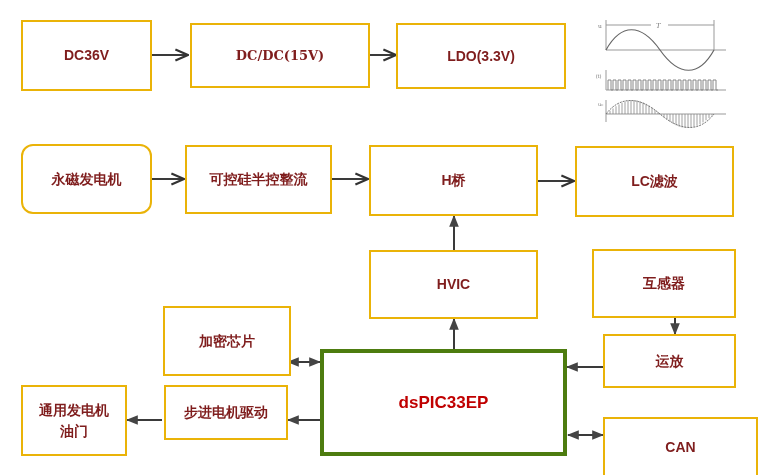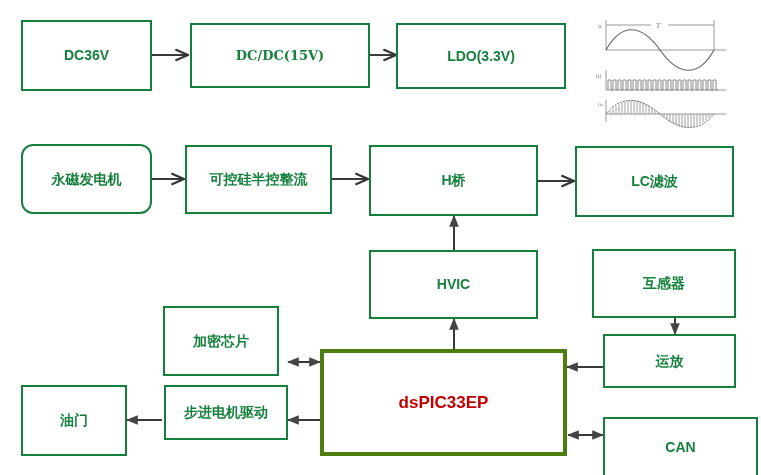--- a/index.html
+++ b/index.html
@@ -1,20 +1,20 @@
 <!DOCTYPE html>
 <html><head>
   <meta charset="utf-8">
   <style>
     html, body { margin: 0; padding: 0; background: #ffffff; }
     body { width: 761px; height: 475px; position: relative; overflow: hidden;
            font-family: "Liberation Sans", "DejaVu Sans", sans-serif; }
-    .box { position: absolute; box-sizing: border-box; border: 2px solid #15803d;
+    .box { position: absolute; box-sizing: border-box; border: 2px solid #eab308;
            background: #fff; display: flex; align-items: center; justify-content: center;
-           text-align: center; font-weight: bold; color: #15803d; font-size: 14px; line-height: 1.5; }
+           text-align: center; font-weight: bold; color: #7f1d1d; font-size: 14px; line-height: 1.5; }
     .serif { font-family: "DejaVu Serif", "Liberation Serif", serif; font-size: 13px; }
     .mcu { border: 4px solid #4d7c0f; color: #c00000; font-size: 17px; }
     svg.lines { position: absolute; left: 0; top: 0; }
     svg.wave { position: absolute; left: 596px; top: 18px; }
   </style>
 </head>
 <body>
 
 <svg class="lines" width="761" height="475">
   <defs>
@@ -65,37 +65,38 @@
   <span>LC滤波</span>
 </div>
 
 <div class="box" style="left:369px;top:250px;width:169px;height:69px;">
   <span>HVIC</span>
 </div>
 <div class="box" style="left:592px;top:249px;width:144px;height:69px;">
   <span>互感器</span>
 </div>
 
-<div class="box" style="left:163px;top:306px;width:116px;height:70px;">
+<div class="box" style="left:163px;top:306px;width:128px;height:70px;">
   <span>加密芯片</span>
 </div>
 <div class="box mcu" style="left: 320px; top: 349px; width: 247px; height: 107px; color: rgb(192, 0, 0);">
   <span>dsPIC33EP</span>
 </div>
 <div class="box" style="left:603px;top:334px;width:133px;height:54px;">
   <span>运放</span>
 </div>
 <div class="box" style="left:603px;top:417px;width:155px;height:61px;">
   <span>CAN</span>
 </div>
 
 <div class="box" style="left:164px;top:385px;width:124px;height:55px;">
   <span>步进电机驱动</span>
 </div>
 <div class="box" style="left:21px;top:385px;width:106px;height:71px;flex-direction:column;">
+  <span>通用发电机</span>
   <span>油门</span>
 </div>
 
 <svg class="wave" width="150" height="115" viewBox="0 0 150 115">
   <g stroke="#999" stroke-width="1" fill="none">
     <line x1="10" y1="2" x2="10" y2="32"></line>
     <line x1="10" y1="32" x2="130" y2="32"></line>
     <line x1="118" y1="2" x2="118" y2="32"></line>
     <line x1="10" y1="7" x2="55" y2="7"></line>
     <line x1="72" y1="7" x2="118" y2="7"></line>

